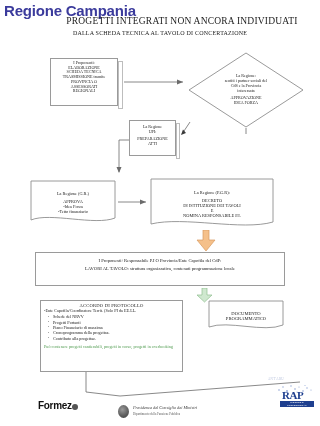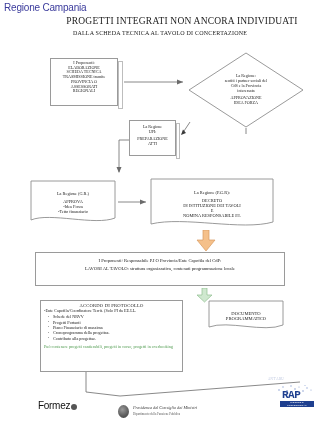--- a/index.html
+++ b/index.html
@@ -10,21 +10,21 @@
     color:#111;
     position:relative;
     overflow:hidden;
   }
   .slide{position:absolute;inset:0;}
 
   
   .brand{
     position:absolute;left:4px;top:2px;
     font-family:"Liberation Sans", sans-serif;
-    font-weight:normal;font-size:10px;
+    font-weight:bold;font-size:15px;
     color:#3b3b9c;
     letter-spacing:-0.2px;
   }
   .title{
     position:absolute;left:0;right:0;top:16px;
     text-align:center;
     font-size:9.5px;
     letter-spacing:0.2px;
     color:#222;
     margin-left:44px;
@@ -108,39 +108,39 @@
   svg.conn{position:absolute;overflow:visible;}
   .ln{stroke:#6b6b6b;stroke-width:0.8;fill:none;}
 
   
   .barrow{position:absolute;}
 
   
   .formez{
     position:absolute;left:6px;top:400px;
     font-family:"Liberation Sans", sans-serif;
-    font-weight:normal;font-size:10px;color:#111;letter-spacing:-0.3px;padding-left:32px;
+    font-weight:bold;font-size:10px;color:#111;letter-spacing:-0.3px;padding-left:32px;
   }
   .formez .dot{
     display:inline-block;width:6px;height:6px;border-radius:50%;
     background:#555;vertical-align:-1px;margin-left:0.5px;
   }
   .seal{position:absolute;left:118px;top:404px;width:104px;height:16px;}
   .seal .crest{
     position:absolute;left:0;top:1px;width:11px;height:13px;border-radius:50%;
     background:radial-gradient(circle at 40% 35%, #9a9a9a 0%, #606060 55%, #3a3a3a 100%);
   }
   .seal .l1{position:absolute;left:15px;top:1px;font-size:4.3px;font-style:italic;color:#3a3a3a;}
   .seal .l2{position:absolute;left:15px;top:8px;font-size:3.1px;color:#5a5a5a;}
 
   .rap{position:absolute;left:274px;top:384px;width:42px;height:26px;}
   .rap .spark{position:absolute;left:0;top:0;width:42px;height:10px;}
   .rap .word{
     position:absolute;left:8px;top:5px;
-    font-family:Liberation Mono, monospace;
+    font-family:Liberation Serif, serif;
     font-weight:bold;font-size:11px;color:#1e3f8f;letter-spacing:-0.5px;
   }
   .rap .bar{position:absolute;left:6px;top:17px;width:34px;height:6px;background:#1e3f8f;}
   .rap .bar span{
     display:block;color:#fff;font-family:"Liberation Sans", sans-serif;
     font-size:2.3px;text-align:center;line-height:3px;letter-spacing:0.1px;
   }
   .rap .bar span.b2{line-height:2.6px;}
   .watermark{
     position:absolute;left:268px;top:377px;

